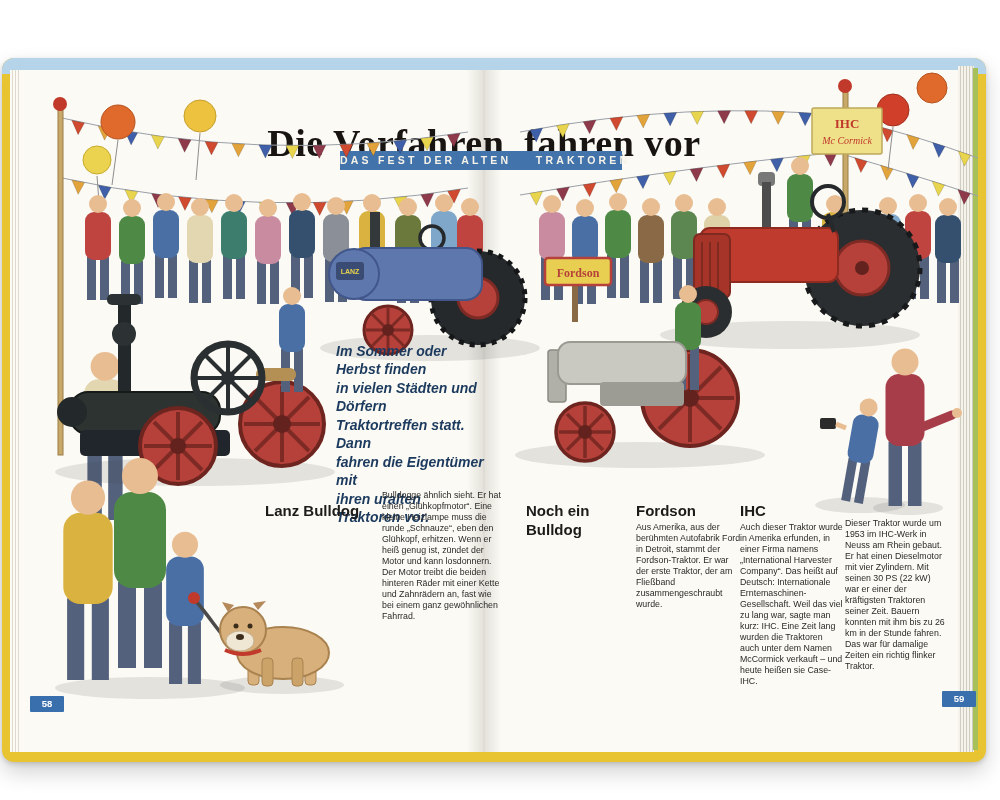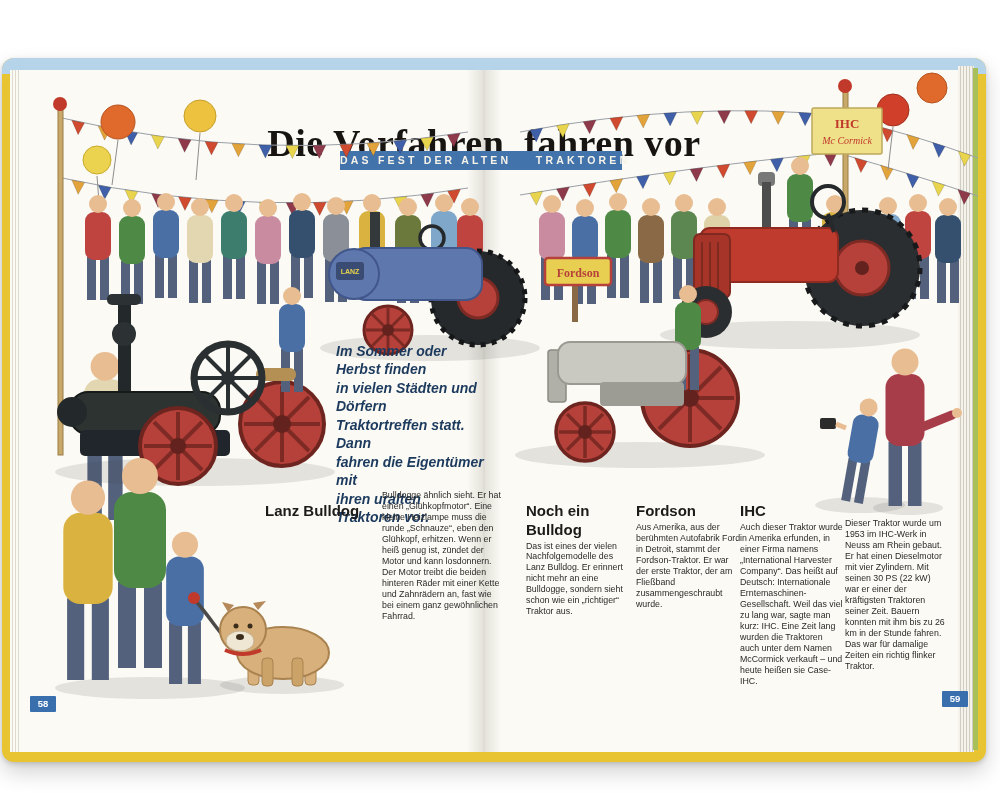--- a/index.html
+++ b/index.html
@@ -18,21 +18,21 @@
   .page-title{position:absolute;left:0;top:26px;width:100%;text-align:center;
         font-family:"Liberation Serif",serif;font-size:38px;font-weight:600;color:#171412;
         letter-spacing:.5px;white-space:pre;}
   .banner{position:absolute;left:330px;top:81px;width:282px;height:19px;background:#4273ab;
         color:#f7f3e8;font-size:10.5px;font-weight:bold;letter-spacing:3.2px;line-height:19px;
         text-align:center;white-space:pre;}
   .intro{position:absolute;left:336px;top:342px;width:152px;font-style:italic;font-weight:bold;
         color:#1c3a5e;font-size:14px;line-height:1.32;white-space:pre-line;}
   .col{position:absolute;font-size:8.8px;line-height:1.25;color:#2b2a28;}
   .col h4{margin:12px 0 1px 0;font-size:15px;color:#1c1b19;}
-  .pagenum{position:absolute;width:26px;height:16px;background:#3a6fae;color:#fff;
+  .pagenum{position:absolute;width:34px;height:16px;background:#3a6fae;color:#fff;
         font-size:9.5px;font-weight:bold;text-align:center;line-height:16px;border-radius:1px;}
   svg.scene{position:absolute;left:0;top:0;width:1000px;height:800px;pointer-events:none;}
   .shadow{fill:rgba(60,60,55,.12);}
 </style>
 </head>
 <body>
 
 <div class="book">
   <div class="book-top"></div>
   <div class="pagestack-right"></div>
@@ -338,21 +338,20 @@
 ihren uralten Traktoren vor.</div>
 
 <div class="col" style="left:265px;top:490px;width:113px;">
   <h4>Lanz Bulldog</h4>
 </div>
 <div class="col" style="left:382px;top:490px;width:120px;">
   <div>Bulldogge ähnlich sieht. Er hat einen „Glühkopfmotor“. Eine kleine Heizlampe muss die runde „Schnauze“, eben den Glühkopf, erhitzen. Wenn er heiß genug ist, zündet der Motor und kann losdonnern. Der Motor treibt die beiden hinteren Räder mit einer Kette und Zahnrädern an, fast wie bei einem ganz gewöhnlichen Fahrrad.</div>
 </div>
 <div class="col" style="left:526px;top:490px;width:108px;">
   <h4>Noch ein Bulldog</h4>
-  <div>Das ist eines der vielen Nachfolgemodelle des Lanz Bulldog. Er erinnert nicht mehr an eine Bulldogge, sondern sieht schon wie ein „richtiger“ Traktor aus.</div>
 </div>
 <div class="col" style="left:636px;top:490px;width:106px;">
   <h4>Fordson</h4>
   <div>Aus Amerika, aus der berühmten Autofabrik Ford in Detroit, stammt der Fordson-Traktor. Er war der erste Traktor, der am Fließband zusammengeschraubt wurde.</div>
 </div>
 <div class="col" style="left:740px;top:490px;width:104px;">
   <h4>IHC</h4>
   <div>Auch dieser Traktor wurde in Amerika erfunden, in einer Firma namens „International Harvester Company“. Das heißt auf Deutsch: Internationale Erntemaschinen-Gesellschaft. Weil das viel zu lang war, sagte man kurz: IHC. Eine Zeit lang wurden die Traktoren auch unter dem Namen McCormick verkauft – und heute heißen sie Case-IHC.</div>
 </div>
 <div class="col" style="left:845px;top:518px;width:100px;">

